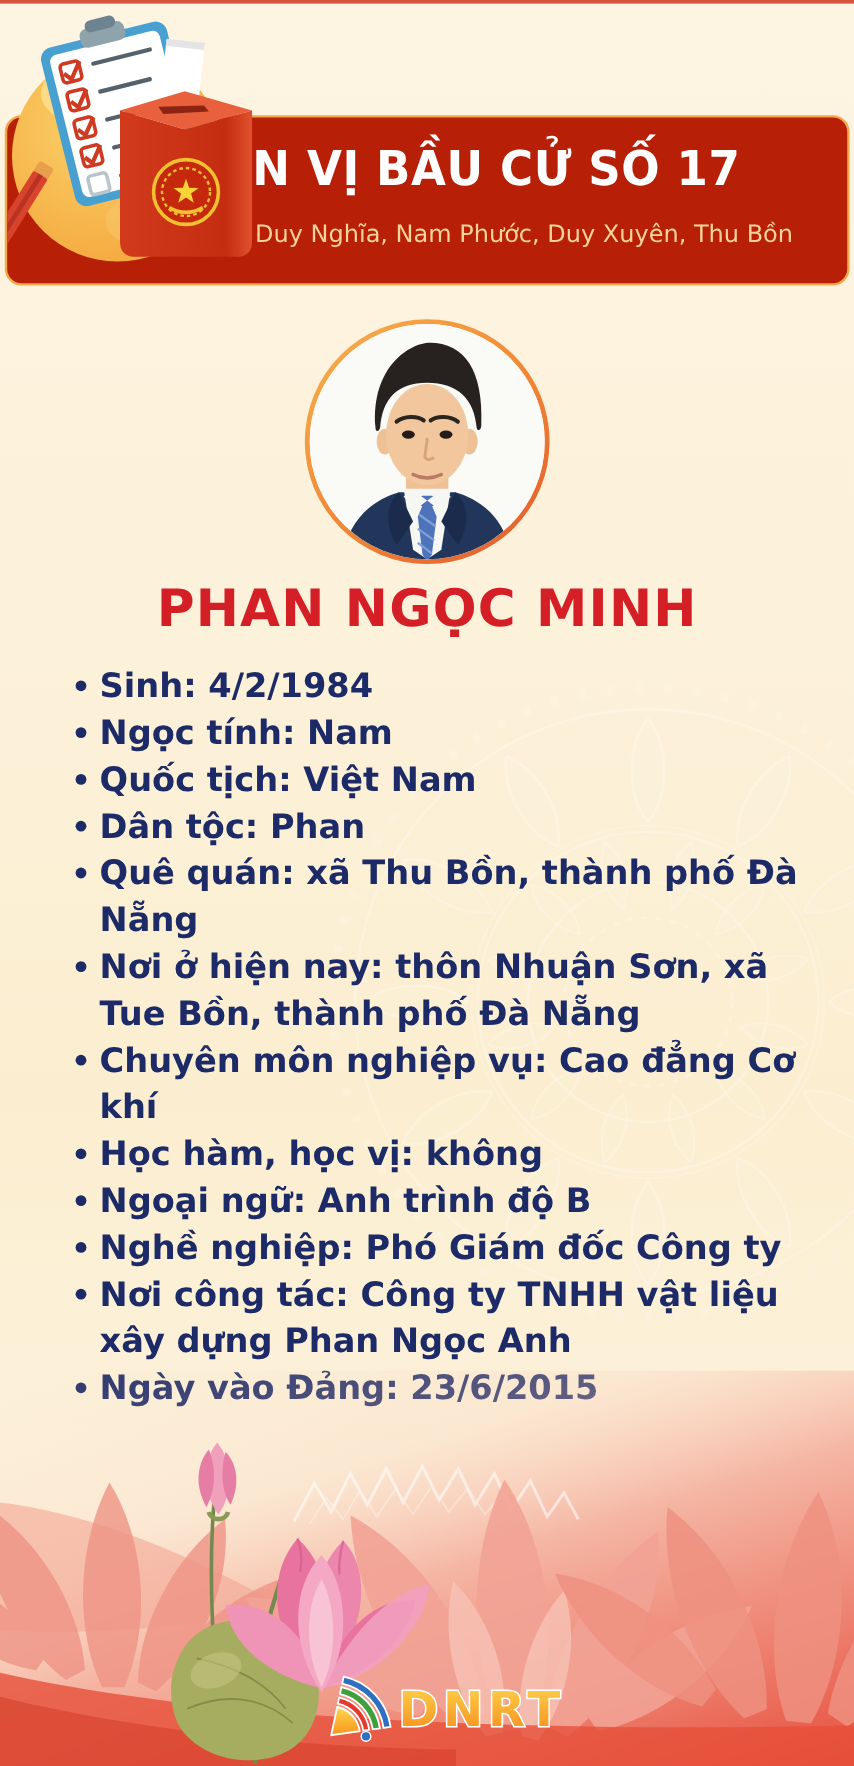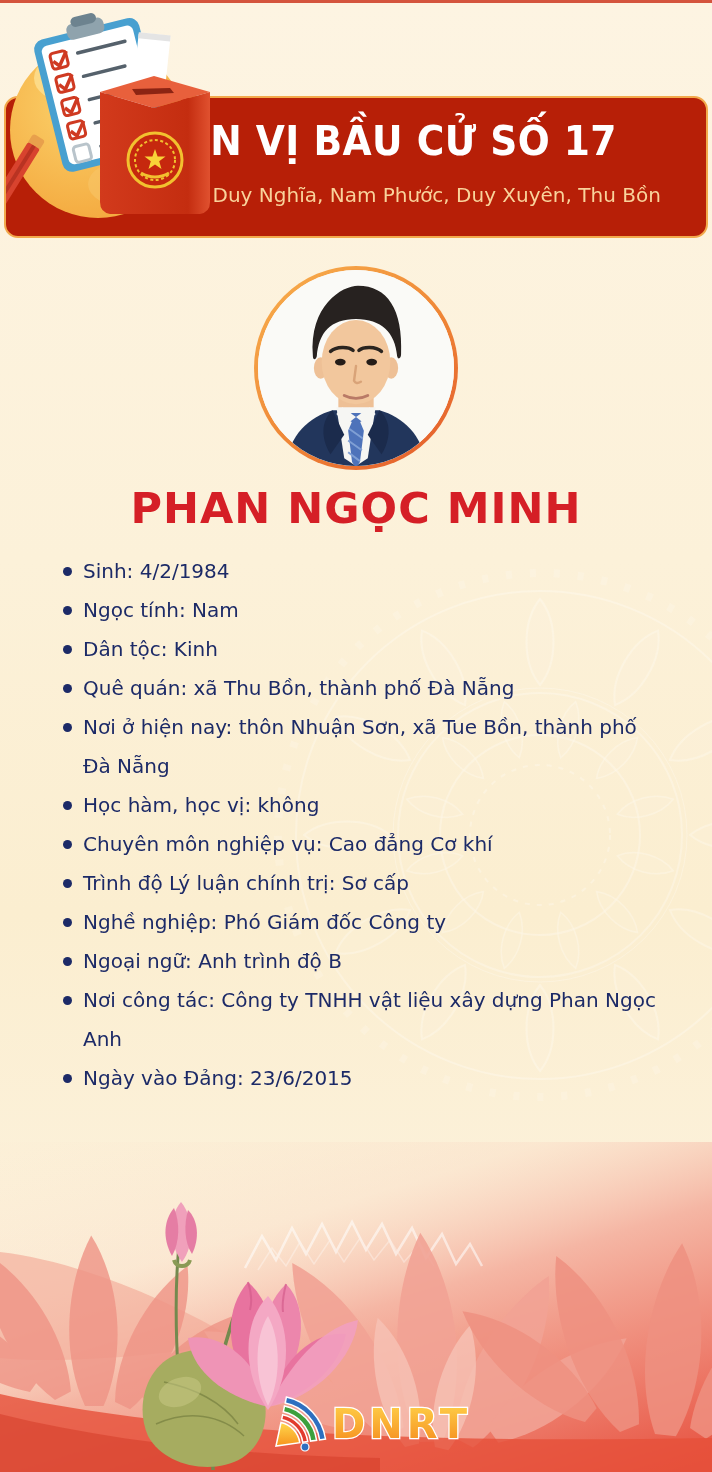--- a/index.html
+++ b/index.html
@@ -36,21 +36,21 @@
   
   .candidate-name{
     position:absolute;top:483px;left:0;right:0;text-align:center;
     font-size:43px;font-weight:800;color:#d51f26;letter-spacing:1px;white-space:nowrap;
   }
   
   .details{
     position:absolute;top:552px;left:62px;width:606px;margin:0;padding:0;list-style:none;
   }
   .details li{
-    position:relative;padding-left:21px;font-size:20px;font-weight:400;
+    position:relative;padding-left:21px;font-size:28px;font-weight:700;
     color:#1c2a67;line-height:39px;
   }
   .details li::before{
     content:"";position:absolute;left:1px;top:15px;width:9px;height:9px;border-radius:50%;background:#1c2a67;
   }
   
   .footer-art{position:absolute;left:0;top:1142px;width:712px;height:330px;}
 </style>
 </head>
 <body>
@@ -201,28 +201,28 @@
         <path d="M124,143 L112,168 L126,188 C136,172 136,154 124,143 Z" fill="#1b2b4c"></path>
       </svg>
     </div>
   </div>
 
   <div class="candidate-name">PHAN NGỌC MINH</div>
 
   <ul class="details">
     <li>Sinh: 4/2/1984</li>
     <li>Ngọc tính: Nam</li>
-    <li>Dân tộc: Kinh</li>
+    <li>Quốc tịch: Việt Nam</li>
+    <li>Dân tộc: Phan</li>
     <li>Quê quán: xã Thu Bồn, thành phố Đà Nẵng</li>
     <li>Nơi ở hiện nay: thôn Nhuận Sơn, xã Tue Bồn, thành phố Đà Nẵng</li>
+    <li>Chuyên môn nghiệp vụ: Cao đẳng Cơ khí</li>
     <li>Học hàm, học vị: không</li>
-    <li>Chuyên môn nghiệp vụ: Cao đẳng Cơ khí</li>
-    <li>Trình độ Lý luận chính trị: Sơ cấp</li>
+    <li>Ngoại ngữ: Anh trình độ B</li>
     <li>Nghề nghiệp: Phó Giám đốc Công ty</li>
-    <li>Ngoại ngữ: Anh trình độ B</li>
     <li>Nơi công tác: Công ty TNHH vật liệu xây dựng Phan Ngọc Anh</li>
     <li>Ngày vào Đảng: 23/6/2015</li>
   </ul>
 
   <div class="footer-art">
     <svg width="712" height="330" viewBox="0 0 712 330">
       <defs>
         <linearGradient id="washGrad" x1="0" y1="-0.1" x2="0.8" y2="1.1">
           <stop offset="0" stop-color="#fae6ce" stop-opacity="0"></stop>
           <stop offset=".35" stop-color="#f9d2be" stop-opacity=".3"></stop>

